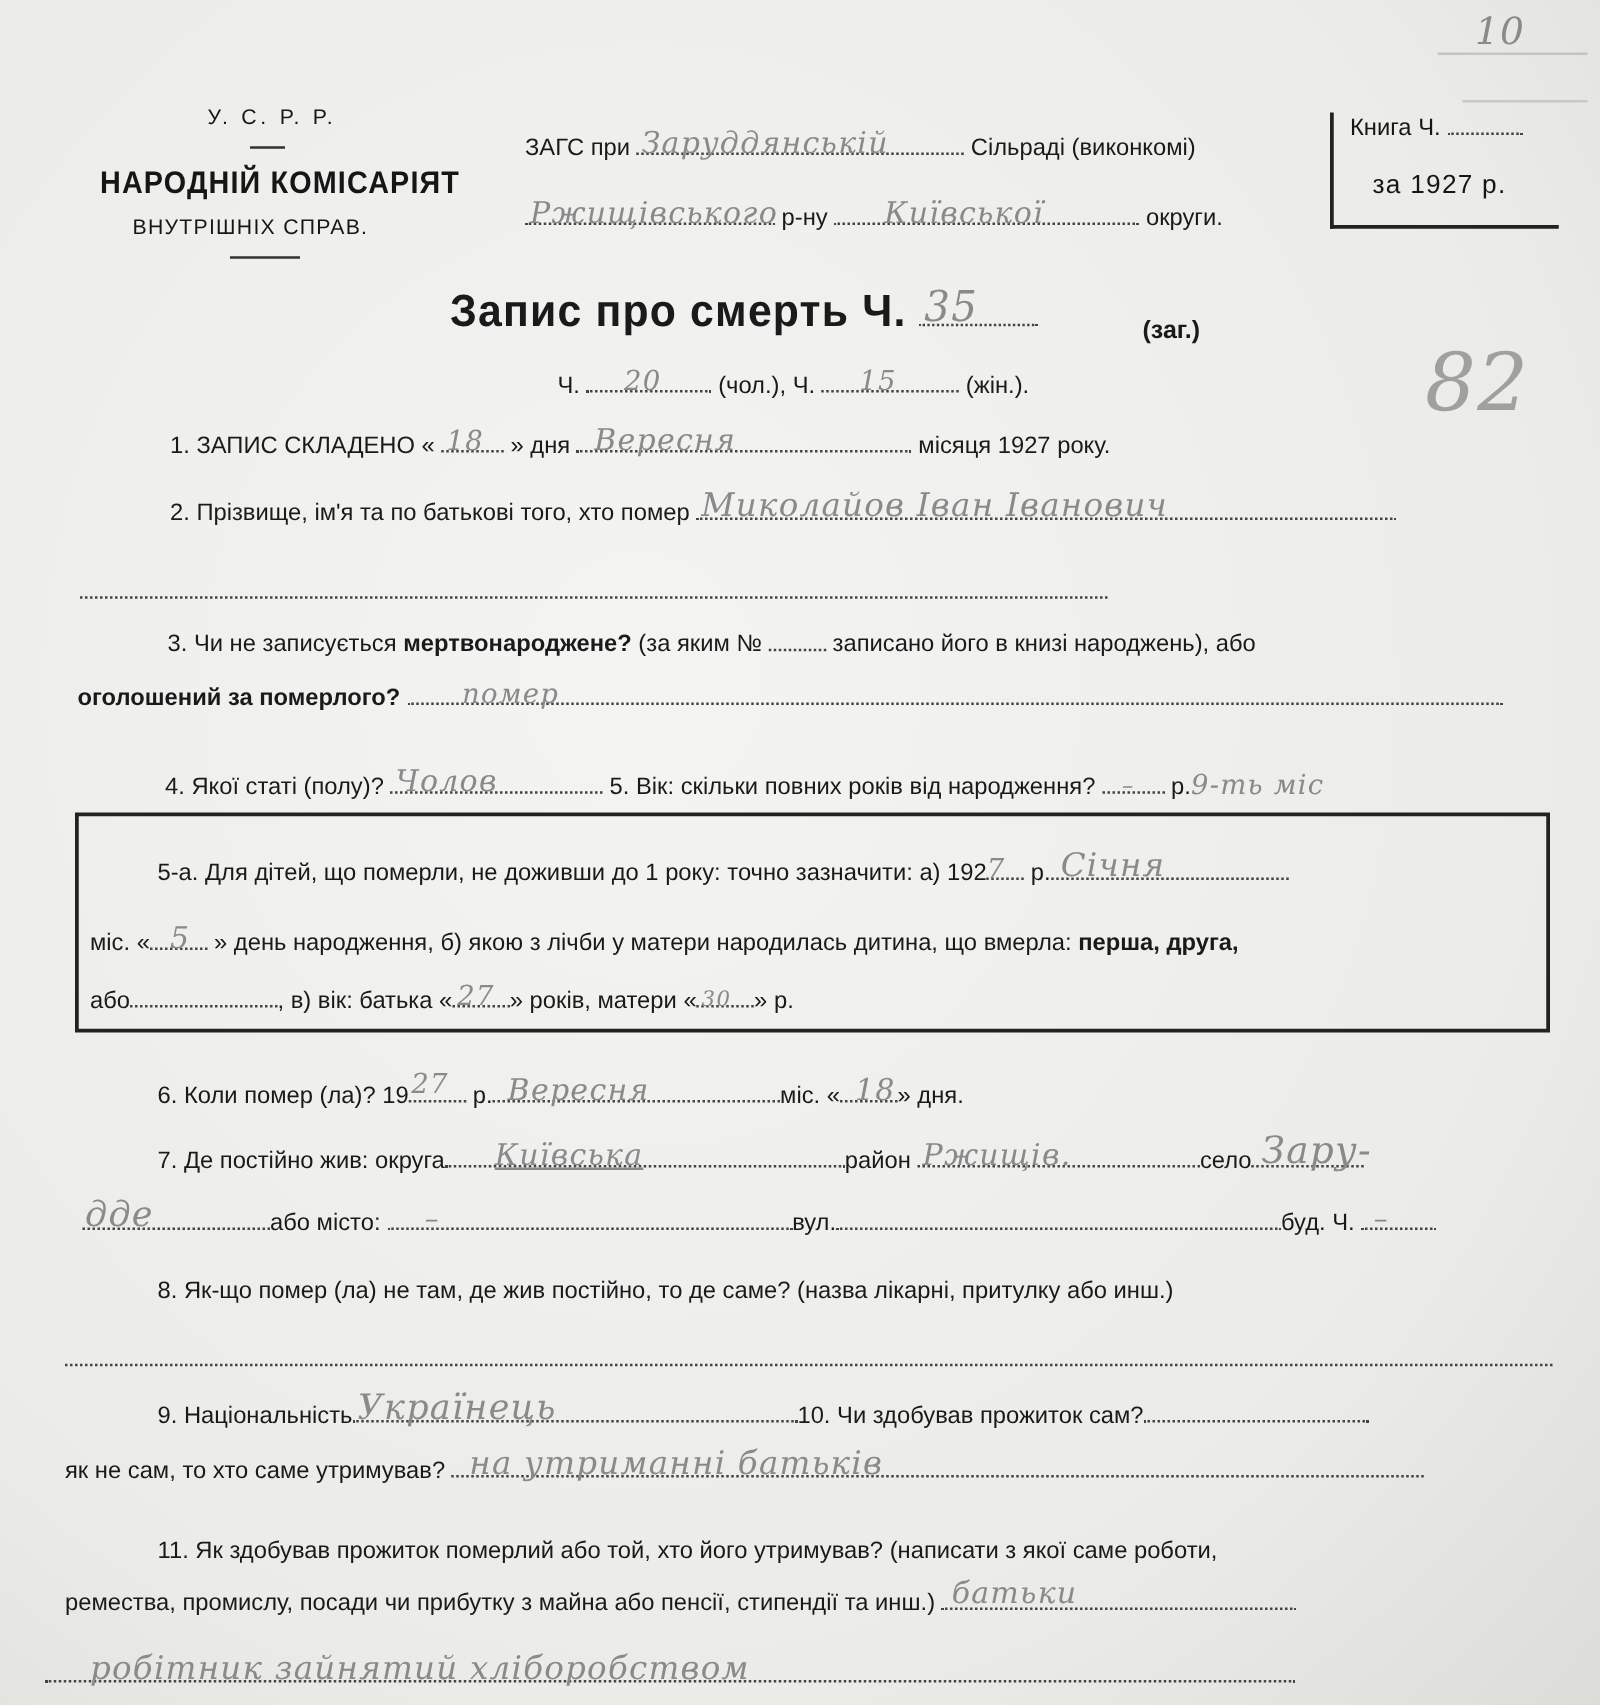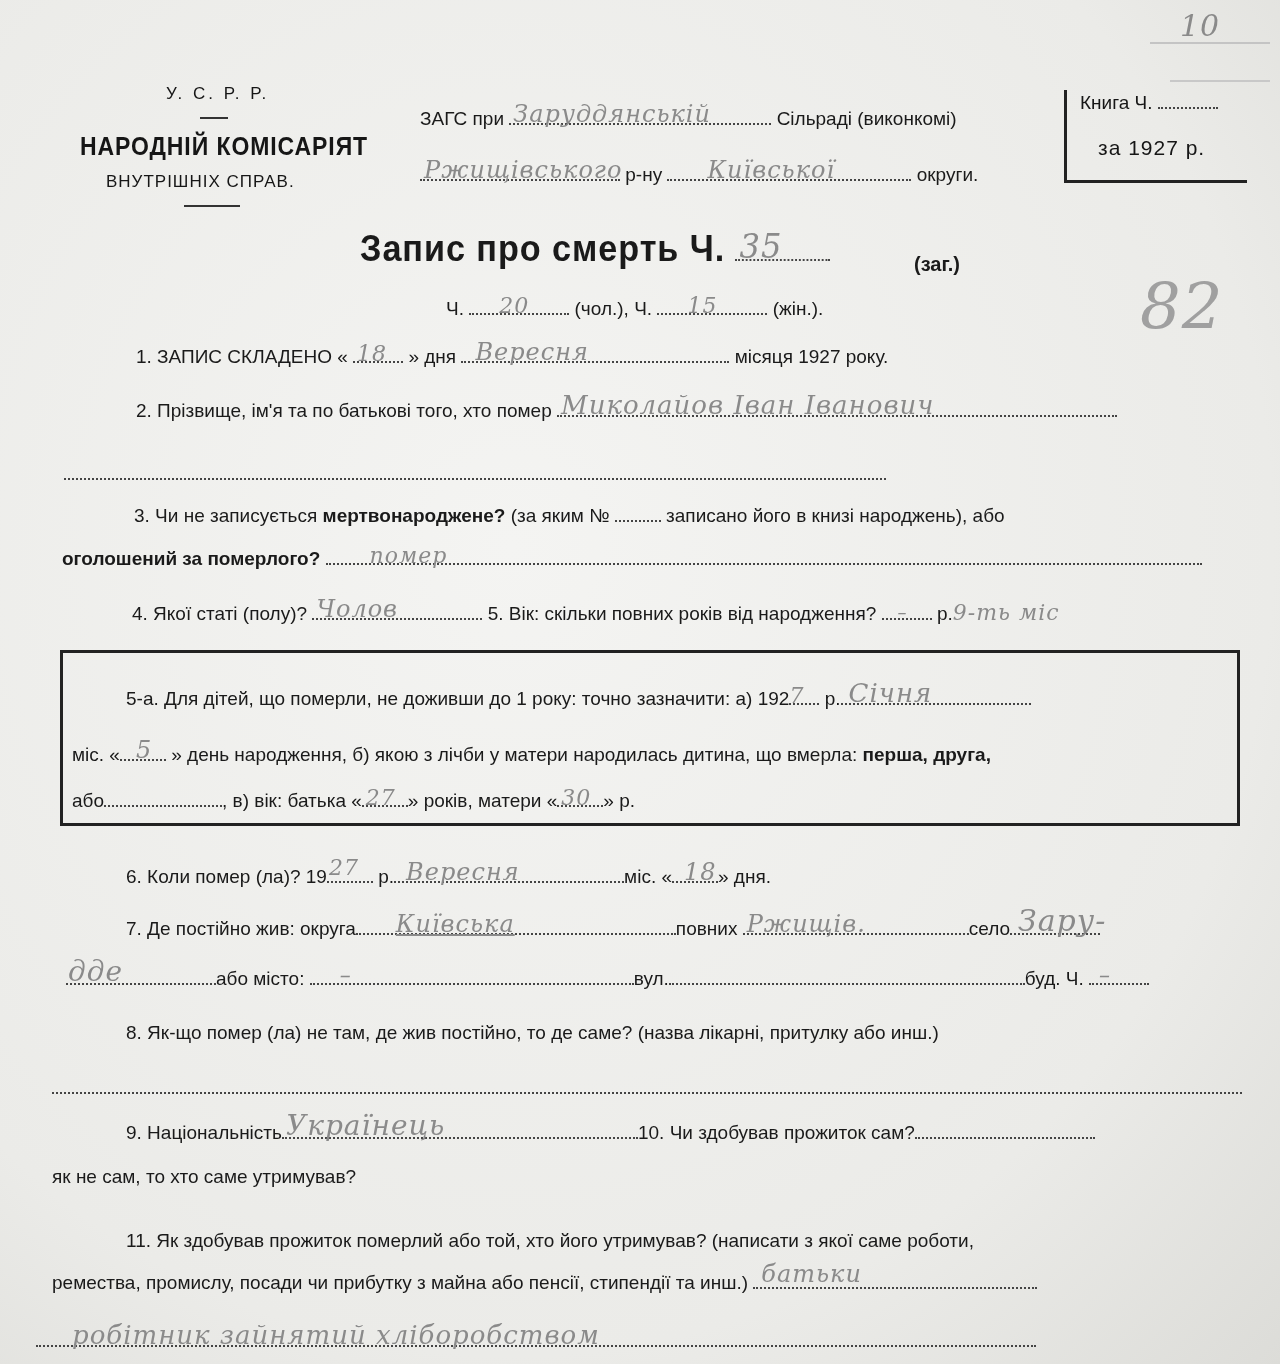--- a/index.html
+++ b/index.html
@@ -153,21 +153,21 @@
     <span>записано його в книзі народжень), або</span>
   </div>
   <div class="abs line" style="left:62px;top:548px;">
     <span class="bold">оголошений за померлого?</span>
     <span class="fill" style="width:876px;">
       <span class="dots" style="width:876px;"></span>
       <span class="hand" style="font-size:22px;left:44px;">помер</span>
     </span>
   </div>
 
-  <div class="abs line" style="left:132px;top:600px;">
+  <div class="abs line" style="left:132px;top:616px;">
     <span>4. Якої статі (полу)?</span>
     <span class="fill" style="width:170px;">
       <span class="dots" style="width:170px;"></span>
       <span class="hand" style="font-size:24px;">Чолов</span>
     </span>
     <span>5. Вік: скільки повних років від народження?</span>
     <span class="fill" style="width:50px;">
       <span class="dots" style="width:50px;"></span>
       <span class="hand" style="font-size:18px;left:16px;">–</span>
     </span>
@@ -193,21 +193,21 @@
     <span>» день народження, б) якою з лічби у матери народилась дитина, що вмерла:</span>
     <span class="bold" style="text-decoration:none;">перша,</span>
     <span class="bold">друга,</span>
   </div>
   <div class="abs line" style="left:72px;top:790px;">
     <span>або</span><span class="dots" style="width:118px;"></span><span>, в) вік: батька «</span><span class="fill" style="width:46px;">
       <span class="dots" style="width:46px;"></span>
       <span class="hand" style="font-size:22px;">27</span>
     </span><span>» років, матери «</span><span class="fill" style="width:46px;">
       <span class="dots" style="width:46px;"></span>
-      <span class="hand" style="font-size:22px;">30</span>
+      <span class="hand" style="font-size:17px;">30</span>
     </span><span>» р.</span>
   </div>
 
   <div class="abs line" style="left:126px;top:866px;">
     <span>6. Коли помер (ла)? 19</span><span class="fill" style="width:46px;">
       <span class="dots" style="width:46px;"></span>
       <span class="hand" style="font-size:22px;left:2px;bottom:8px;">27</span>
     </span>
     <span>р.</span><span class="fill" style="width:230px;">
       <span class="dots" style="width:230px;"></span>
@@ -215,21 +215,21 @@
     </span><span>міс. «</span><span class="fill" style="width:46px;">
       <span class="dots" style="width:46px;"></span>
       <span class="hand" style="font-size:24px;left:12px;">18</span>
     </span><span>» дня.</span>
   </div>
 
   <div class="abs line" style="left:126px;top:918px;">
     <span>7. Де постійно жив: округа</span><span class="fill" style="width:320px;">
       <span class="dots" style="width:320px;"></span>
       <span class="hand" style="font-size:24px;left:40px;text-decoration:underline;">Київська</span>
-    </span><span>повних</span>
+    </span><span>район</span>
     <span class="fill" style="width:226px;">
       <span class="dots" style="width:226px;"></span>
       <span class="hand" style="font-size:24px;">Ржищів.</span>
     </span><span>село</span><span class="fill" style="width:90px;">
       <span class="dots" style="width:90px;"></span>
       <span class="hand" style="font-size:30px;left:8px;">Зару-</span>
     </span>
   </div>
   <div class="abs line" style="left:52px;top:968px;margin-left:14px;">
     <span class="fill" style="width:150px;">
@@ -256,20 +256,24 @@
   </div>
 
   <div class="abs line" style="left:126px;top:1122px;">
     <span>9. Національність</span><span class="fill" style="width:356px;">
       <span class="dots" style="width:356px;"></span>
       <span class="hand" style="font-size:28px;">Українець</span>
     </span><span>10. Чи здобував прожиток сам?</span><span class="dots" style="width:180px;"></span>
   </div>
   <div class="abs line" style="left:52px;top:1166px;">
     <span>як не сам, то хто саме утримував?</span>
+    <span class="fill" style="width:778px;">
+      <span class="dots" style="width:778px;"></span>
+      <span class="hand" style="font-size:26px;left:14px;">на утриманні батьків</span>
+    </span>
   </div>
 
   <div class="abs line" style="left:126px;top:1230px;">
     <span>11. Як здобував прожиток померлий або той, хто його утримував? (написати з якої саме роботи,</span>
   </div>
   <div class="abs line" style="left:52px;top:1272px;">
     <span>ремества, промислу, посади чи прибутку з майна або пенсії, стипендії та инш.)</span>
     <span class="fill" style="width:284px;">
       <span class="dots" style="width:284px;"></span>
       <span class="hand" style="font-size:24px;left:8px;bottom:6px;">батьки</span>

